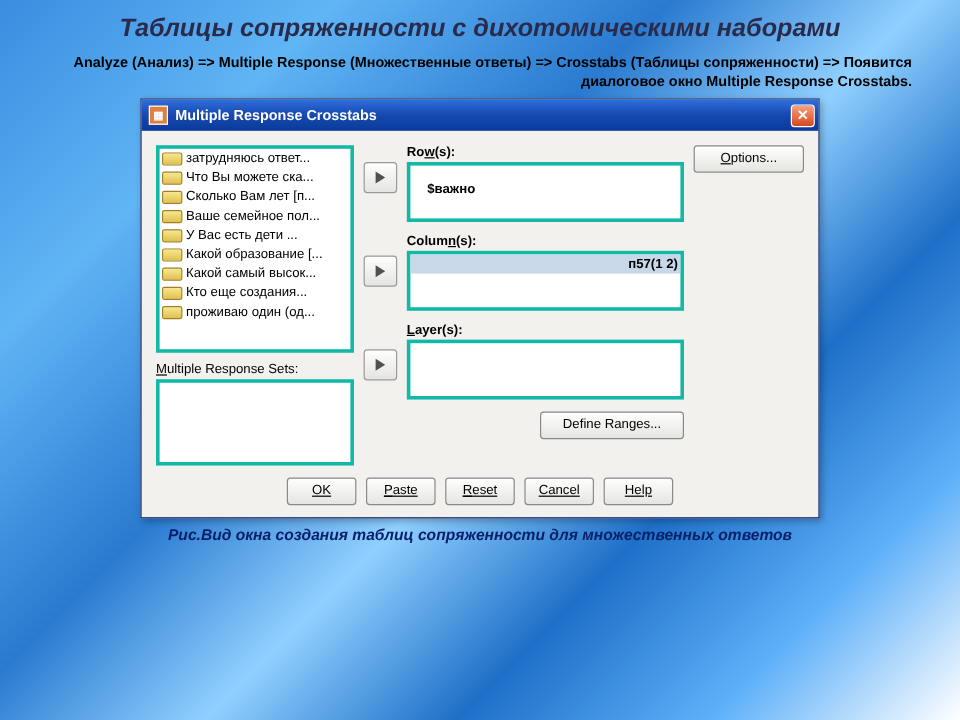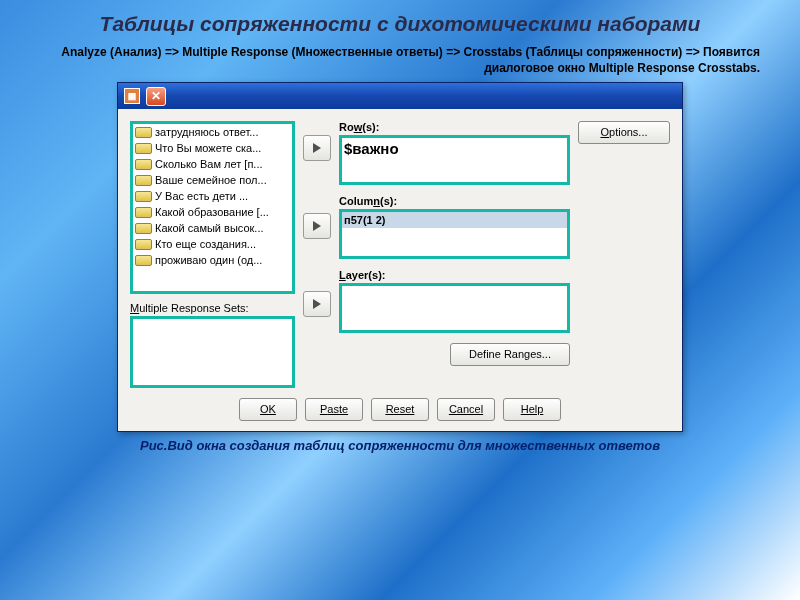--- a/index.html
+++ b/index.html
@@ -101,20 +101,21 @@
   .list-item {
     display: flex;
     align-items: center;
     padding: 2px 2px;
     font-size: 11px;
     white-space: nowrap;
     overflow: hidden;
   }
   .list-item.selected {
     background: #c8d8e8;
+    justify-content: flex-end;
   }
   .var-icon {
     width: 17px; height: 11px;
     flex-shrink: 0;
     margin-right: 3px;
     position: relative;
   }
   .var-icon.ruler {
     background: linear-gradient(to bottom,#f8e890 0%,#e0c050 100%);
     border: 1px solid #a08020;
@@ -150,32 +151,33 @@
     gap: 8px;
     margin-top: 10px;
     text-decoration: underline;
   }
   .define-row {
     display: flex;
     justify-content: flex-end;
     margin-top: 6px;
     gap: 4px;
   }
-  .multi-resp-content { font-size:15px; padding:2px; color:#000; }
+  .multi-resp-content { font-size:11px; padding:14px; color:#000; }
   u.mn { text-decoration: underline; }
 </style>
 </head>
 <body>
 
 <div class="slide-title">Таблицы сопряженности с дихотомическими наборами</div>
 <div class="slide-sub">Analyze (Анализ) =&gt; Multiple Response (Множественные ответы) =&gt; Crosstabs (Таблицы сопряженности) =&gt; Появится диалоговое окно Multiple Response Crosstabs.</div>
 
 <div class="dialog">
   <div class="titlebar">
     <span class="app-icon">▦</span>
+    <span class="title-text">Multiple Response Crosstabs</span>
     <span class="close-btn">✕</span>
   </div>
   <div class="dlg-body">
     <div class="cols">
 
       <div class="col-left">
         <div class="listbox variables">
           <div class="list-item">
               <span class="var-icon ruler"></span>
               <span>затрудняюсь ответ...</span>

